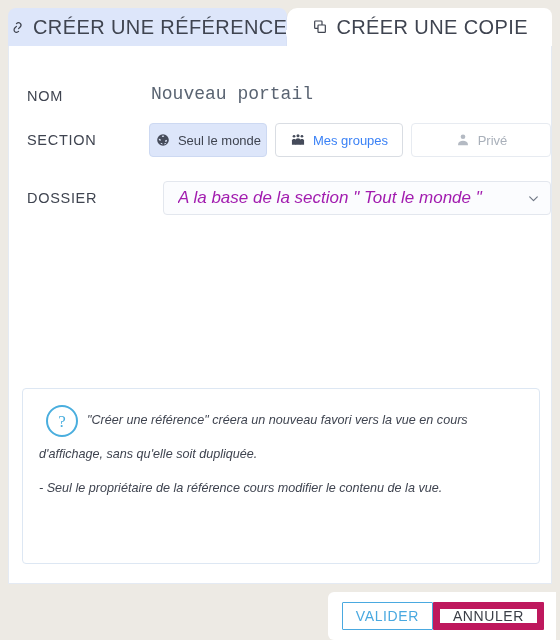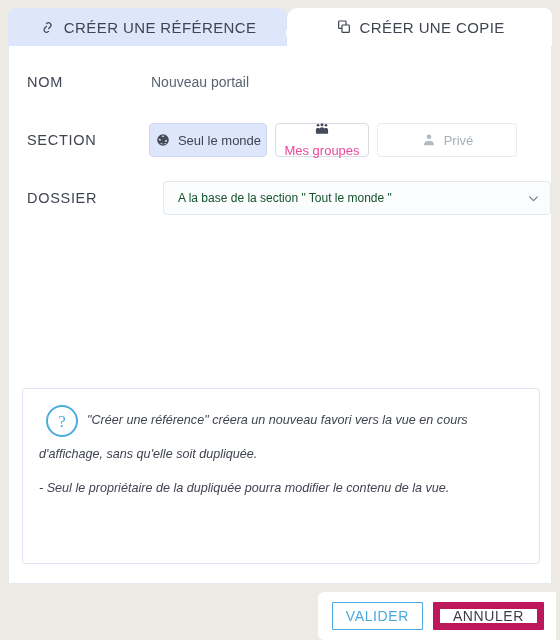--- a/index.html
+++ b/index.html
@@ -29,21 +29,21 @@
     height: 38px;
     display: flex;
     align-items: stretch;
   }
   .tab {
     display: flex;
     align-items: center;
     justify-content: center;
     gap: 7px;
     box-sizing: border-box;
-    font-size: 15px;
+    font-size: 20px;
     letter-spacing: .4px;
     color: #3f4450;
     cursor: pointer;
     user-select: none;
   }
   .tab-ref {
     width: 304px;
     background: #dde6fa;
     border-radius: 8px 8px 0 0;
     position: relative;
@@ -88,42 +88,43 @@
   .form {
     position: absolute;
     left: 0; top: 0;
     width: 100%;
   }
   .row {
     display: flex;
     align-items: center;
     min-height: 44px;
   }
-  .row-nom { margin-top: 14px; }
+  .row-nom { margin-top: 14px; align-items: flex-end; }
   .row-section { margin-top: 14px; }
   .row-dossier { margin-top: 14px; gap: 23px; }
 
   .row-label {
     width: 140px;
     padding-left: 18px;
     box-sizing: border-box;
     font-size: 14.5px;
     letter-spacing: .7px;
     color: #3f4450;
   }
   .row-field {
     flex: 1;
     display: flex;
     align-items: center;
     gap: 8px;
   }
   .nom-value {
-    font-size: 14px;
+    font-size: 18px;
     color: #5a6472;
     padding-left: 2px;
+    font-family: Liberation Mono, monospace;
   }
 
   
   .seg {
     box-sizing: border-box;
     height: 34px;
     border-radius: 4px;
     display: inline-flex;
     align-items: center;
     justify-content: center;
@@ -133,24 +134,23 @@
     user-select: none;
     background: #ffffff;
   }
   .seg-active {
     width: 118px;
     background: #dde6fa;
     border: 1px solid #cdd9f2;
     color: #3f4450;
   }
   .seg-plain {
-    width: 94px;
+    width: 128px;
     border: 1px solid #d9dde3;
-    color: #ec4899;
-    flex-direction: column;
+    color: #3b82f6;
   }
   .seg-disabled {
     width: 140px;
     border: 1px solid #e7ebf1;
     color: #a9b0ba;
     cursor: default;
     justify-content: center;
   }
   .seg-icon {
     display: inline-flex;
@@ -169,22 +169,23 @@
     border: 1px solid #e3e7ee;
     border-radius: 4px;
     background: #fbfcfe;
     display: flex;
     align-items: center;
     padding: 0 10px 0 14px;
     cursor: pointer;
   }
   .select-text {
     flex: 1;
-    font-size: 12px;
-    color: #14532d;
+    font-size: 17px;
+    font-style: italic;
+    color: #a21caf;
     white-space: nowrap;
     overflow: hidden;
   }
   .select-chevron {
     display: inline-flex;
     align-items: center;
     justify-content: center;
     width: 14px; height: 14px;
     color: #6f7784;
   }
@@ -239,21 +240,20 @@
     background: #edeae4;
   }
   .footer-card {
     position: absolute;
     right: 4px; top: 8px;
     height: 48px;
     background: #ffffff;
     border-radius: 6px 0 0 6px;
     display: flex;
     align-items: center;
-    gap: 10px;
     padding: 0 12px 0 14px;
     box-sizing: border-box;
   }
   .btn {
     box-sizing: border-box;
     height: 28px;
     padding: 0 13px;
     display: inline-flex;
     align-items: center;
     justify-content: center;
@@ -369,21 +369,21 @@
 
     </div>
 
     <div class="infobox">
       <div class="infobox-inner">
         <div class="help-icon">
           <span>?</span>
         </div>
         <div class="info-text">
           <p class="info-p1">"Créer une référence" créera un nouveau favori vers la vue en cours d'affichage, sans qu'elle soit dupliquée.</p>
-          <p class="info-p">- Seul le propriétaire de la dupliquée pourra modifier le contenu de la vue.</p>
+          <p class="info-p">- Seul le propriétaire de la référence cours modifier le contenu de la vue.</p>
         </div>
       </div>
     </div>
 
   </div>
 
   <div class="footer">
     <div class="footer-card">
       <div class="btn btn-validate">VALIDER</div>
       <div class="btn btn-cancel">ANNULER</div>

